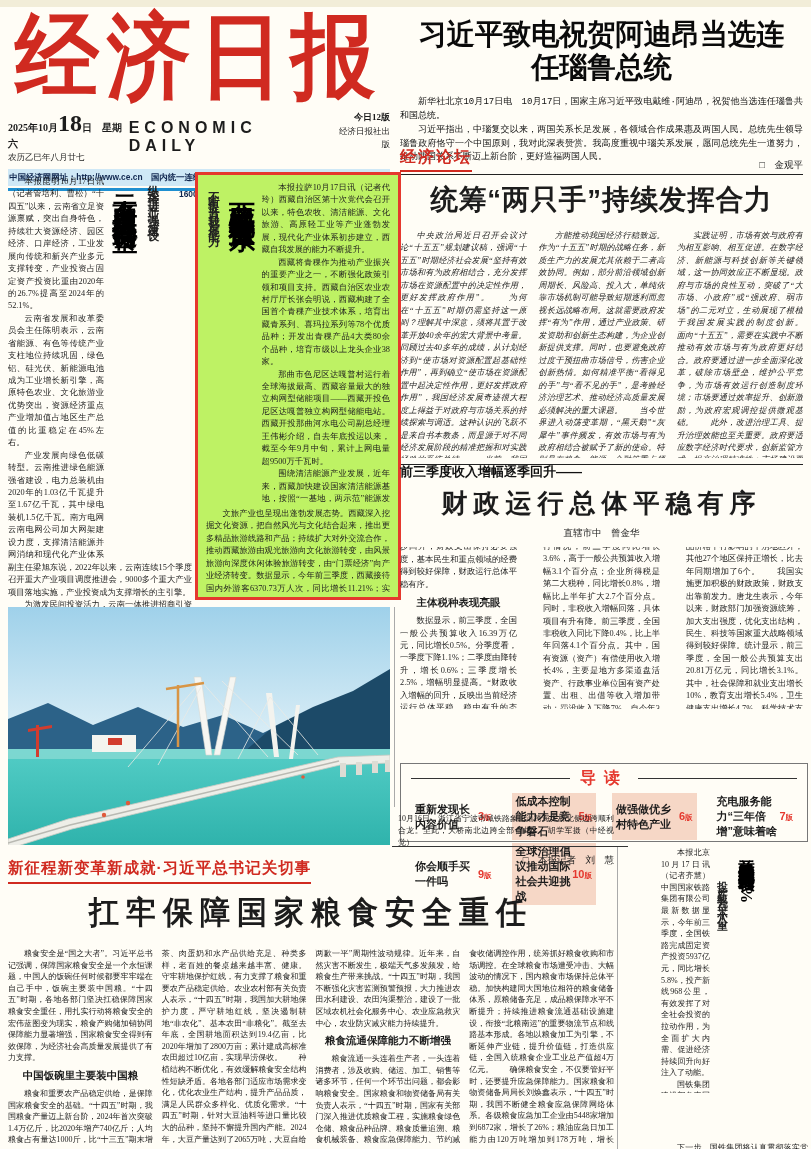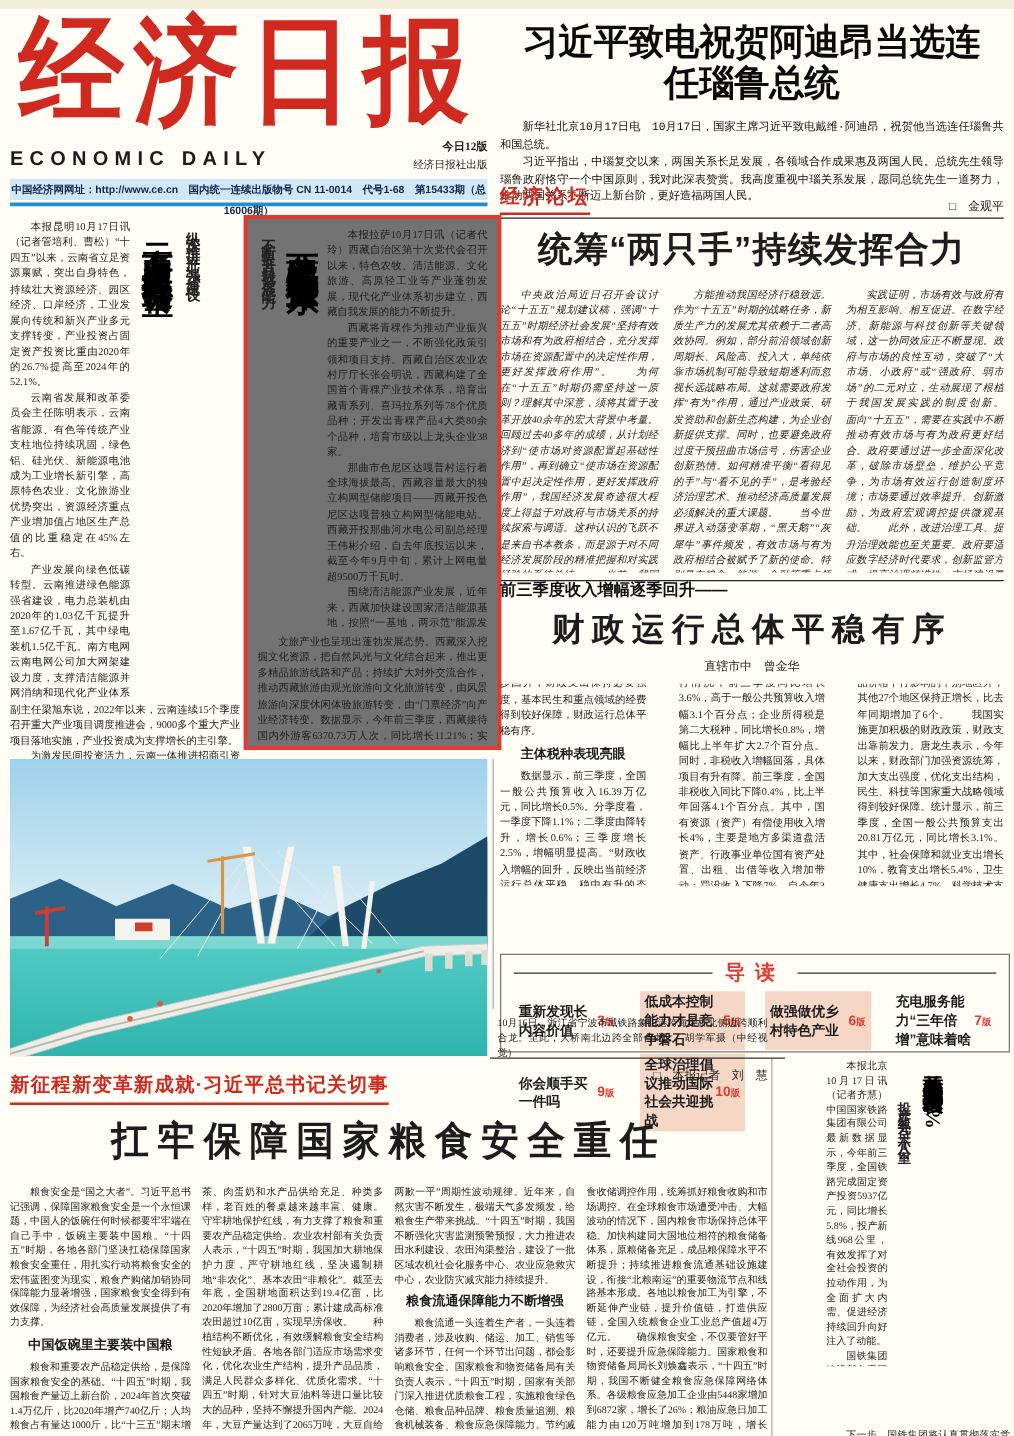--- a/index.html
+++ b/index.html
@@ -34,21 +34,21 @@
               font-family:"Liberation Sans",sans-serif;border-bottom:2.5px solid #d02a20;padding-bottom:2px;letter-spacing:2px;}
   .author{font-size:9.5px;color:#222;}
   .forumhead{font-family:"Liberation Sans",sans-serif;font-weight:900;font-size:28px;text-align:center;
              letter-spacing:1px;margin-top:9px;transform:scaleX(.98);}
   .cols{display:flex;gap:12px;}
   .cols .c{flex:1;}
   .forum .c p{font-style:italic;font-size:8.2px;line-height:1.52;}
   
   .vhead{writing-mode:vertical-rl;font-family:"Liberation Serif",serif;font-weight:900;color:#000;}
   .vkick{writing-mode:vertical-rl;font-family:"Liberation Sans",sans-serif;color:#222;}
-  .redbox{border:3.5px solid #e5382e;background:#737373;box-sizing:border-box;padding:7px 8px;}
+  .redbox{border:3.5px solid #e5382e;background:#bef264;box-sizing:border-box;padding:7px 8px;}
   
   .kicker{font-family:"Liberation Sans",sans-serif;font-weight:bold;font-size:13px;color:#111;}
   .finhead{font-size:26px;font-weight:900;letter-spacing:6px;text-align:center;margin-top:5px;}
   .byline{font-size:9.5px;text-align:center;margin-top:6px;}
   .subhead{font-family:"Liberation Sans",sans-serif;font-weight:bold;font-size:10.5px;text-align:center;margin:5px 0;}
   
   .daodu{border:1.5px solid #777;box-sizing:border-box;padding:2px 10px 5px;background:#fffdf6;margin-top:36px;}
   .dd-titlerow{display:flex;align-items:center;gap:10px;margin:2px 0 4px;}
   .dd-line{flex:1;border-top:1.2px solid #333;height:0;}
   .dd-title{color:#e5382e;font-size:16px;font-weight:900;letter-spacing:8px;font-family:"Liberation Sans",sans-serif;}
@@ -71,20 +71,24 @@
 </head>
 <body>
 
 <div id="page">
 
   <div class="abs topband"></div>
 
   <div class="abs" style="left:8px;top:12px;width:382px;">
     <div class="logo">经济日报</div>
     <div class="dategrid" style="margin-top:10px;">
+      <div>
+        <div class="dl1"><span>2025年10月</span><span class="big">18</span><span>日</span>　<span>星期六</span></div>
+        <div class="dl2">农历乙巳年八月廿七</div>
+      </div>
       <div class="engtitle">ECONOMIC DAILY</div>
       <div class="rightinfo">
         <div>今日12版</div>
         <div style="font-weight:normal;font-size:8.5px;">经济日报社出版</div>
       </div>
     </div>
     <div class="infobar">中国经济网网址：http://www.ce.cn　国内统一连续出版物号 CN 11-0014　代号1-68　第15433期（总16006期）</div>
     <div class="bluerule"></div>
   </div>
 

